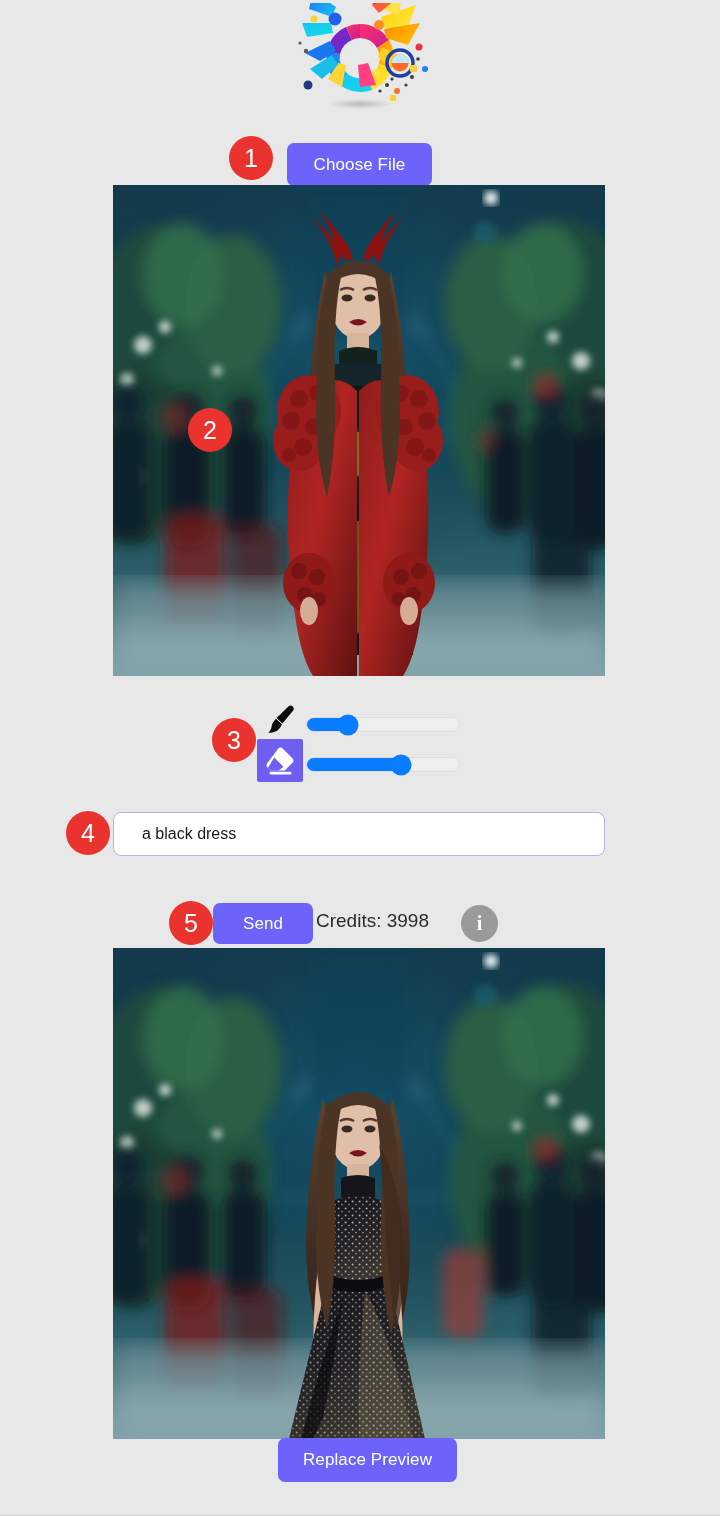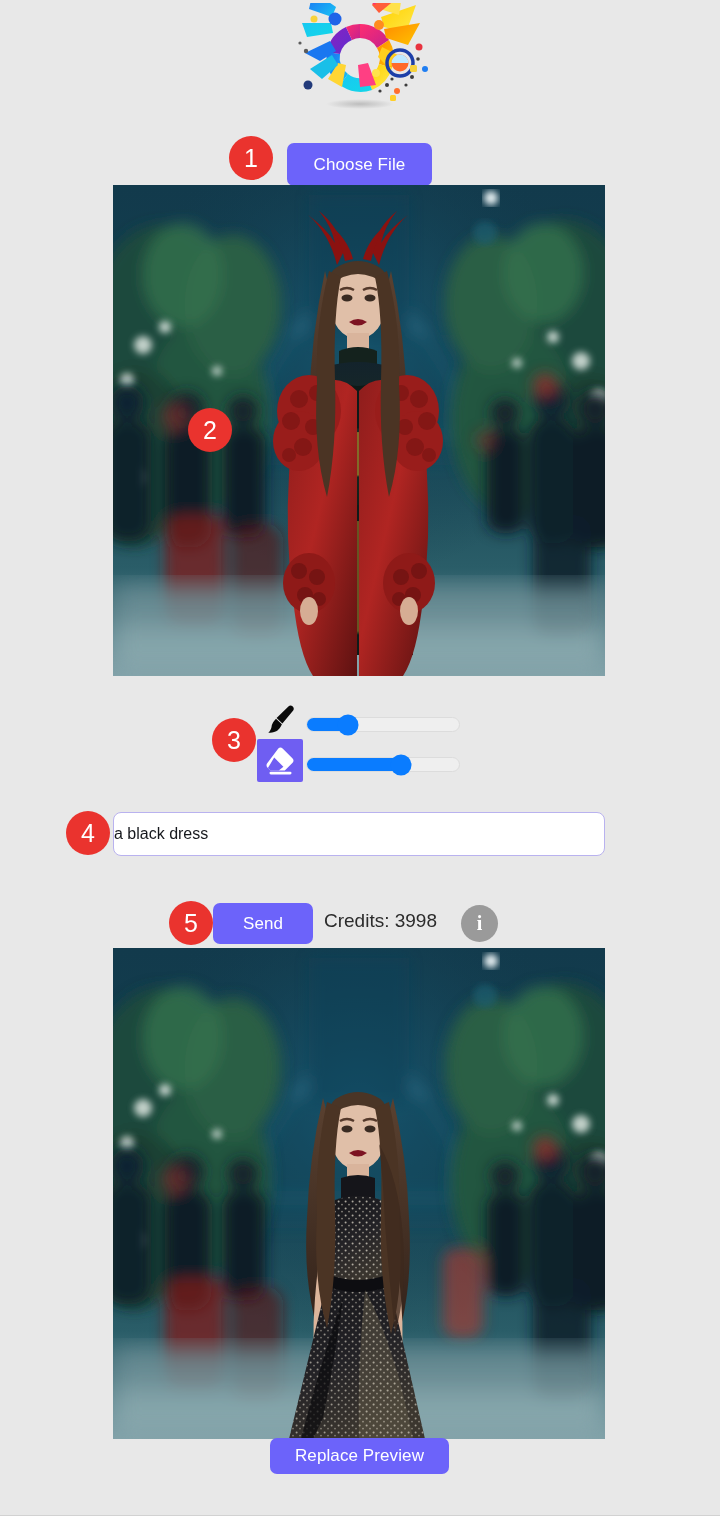--- a/index.html
+++ b/index.html
@@ -59,22 +59,22 @@
   #choose-file-btn {
     position: absolute; left: 287px; top: 143px;
     width: 145px; height: 43px;
   }
   #send-btn {
     position: absolute; left: 213px; top: 903px;
     width: 100px; height: 41px;
     font-size: 17px;
   }
   #replace-preview-btn {
-    position: absolute; left: 270px; top: 1438px;
-    width: 179px; height: 36px;
+    position: absolute; left: 278px; top: 1438px;
+    width: 179px; height: 44px;
     font-size: 17px;
   }
 
   
   .photo {
     position: absolute;
     overflow: hidden;
     background: #16343f;
   }
   #source-image { left: 113px; top: 185px; width: 492px; height: 491px; }
@@ -126,27 +126,27 @@
   #prompt-input {
     position: absolute;
     left: 113px; top: 812px;
     width: 492px; height: 44px;
     border: 1.5px solid #b9b2ef;
     border-radius: 8px;
     background: #ffffff;
     font-family: "Liberation Sans", sans-serif;
     font-size: 16px;
     color: #16181d;
-    padding: 0 0;
+    padding: 0 28px;
     outline: none;
   }
 
   
   #credits-label {
-    position: absolute; left: 324px; top: 910px;
+    position: absolute; left: 316px; top: 910px;
     font-size: 19px; color: #2b2b2b;
     white-space: nowrap;
   }
   #info-icon {
     position: absolute; left: 461px; top: 905px;
     width: 37px; height: 37px; border-radius: 50%;
     background: #9a9a9a;
     display: flex; align-items: center; justify-content: center;
     color: #ffffff;
     font-family: "Liberation Serif", serif;

